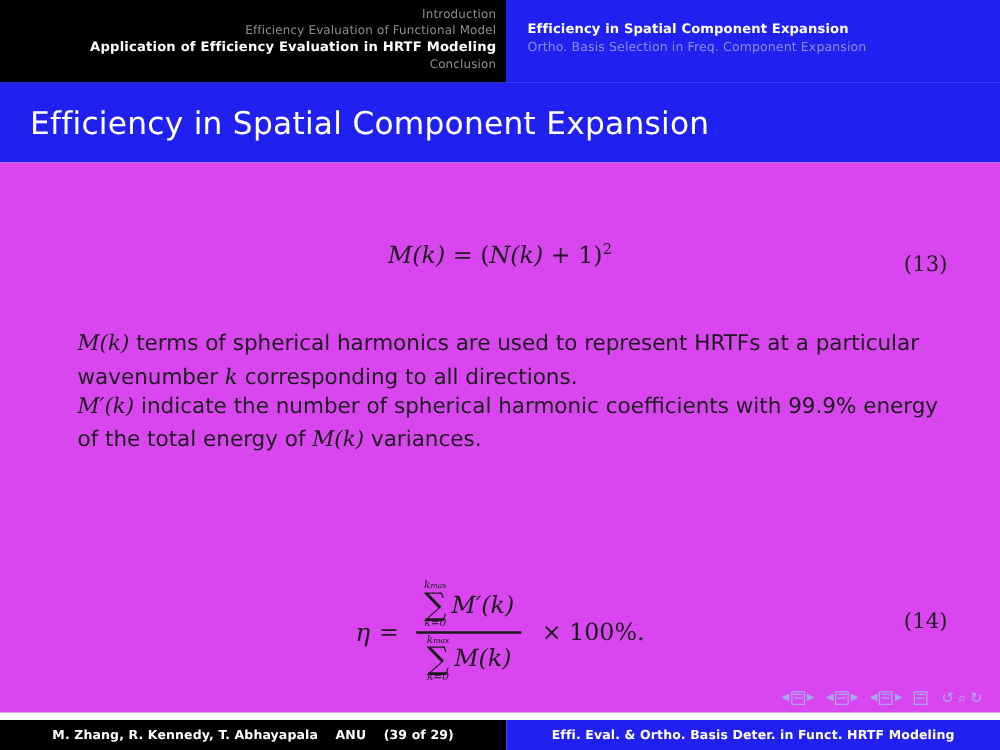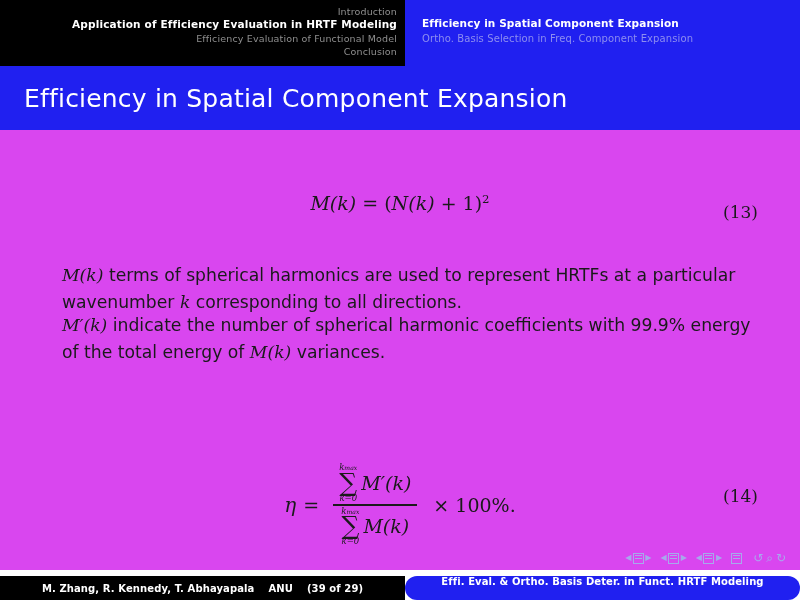--- a/index.html
+++ b/index.html
@@ -256,41 +256,40 @@
     display: flex;
     align-items: center;
     justify-content: center;
     text-align: center;
   }
   .footer-right {
     flex: 1;
     height: 24px;
     background: #2020f0;
     display: flex;
-    align-items: flex-start;
+    align-items: center;
     justify-content: center;
-    border-radius: 12px;
   }
   .footer-text {
     font-size: 10px;
     color: #ffffff;
     font-weight: bold;
     white-space: nowrap;
     letter-spacing: 0.1px;
   }
   .footer-sep { display: inline-block; width: 14px; }
 </style>
 </head>
 <body>
 
 <div class="header">
   <div class="header-left">
     <div class="nav-line">Introduction</div>
+    <div class="nav-line">Efficiency Evaluation of Functional Model</div>
     <div class="nav-line active">Application of Efficiency Evaluation in HRTF Modeling</div>
-    <div class="nav-line">Efficiency Evaluation of Functional Model</div>
     <div class="nav-line">Conclusion</div>
   </div>
   <div class="header-right">
     <div class="subnav-line active">Efficiency in Spatial Component Expansion</div>
     <div class="subnav-line">Ortho. Basis Selection in Freq. Component Expansion</div>
   </div>
 </div>
 
 <div class="titlebar">
   <h1>Efficiency in Spatial Component Expansion</h1>

